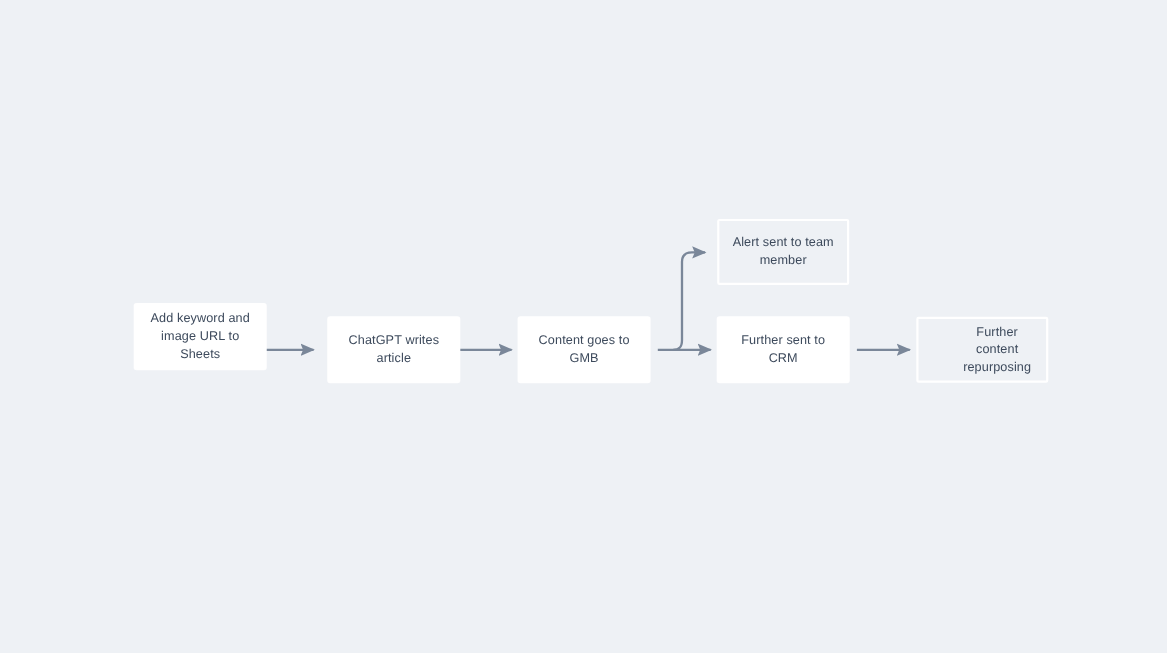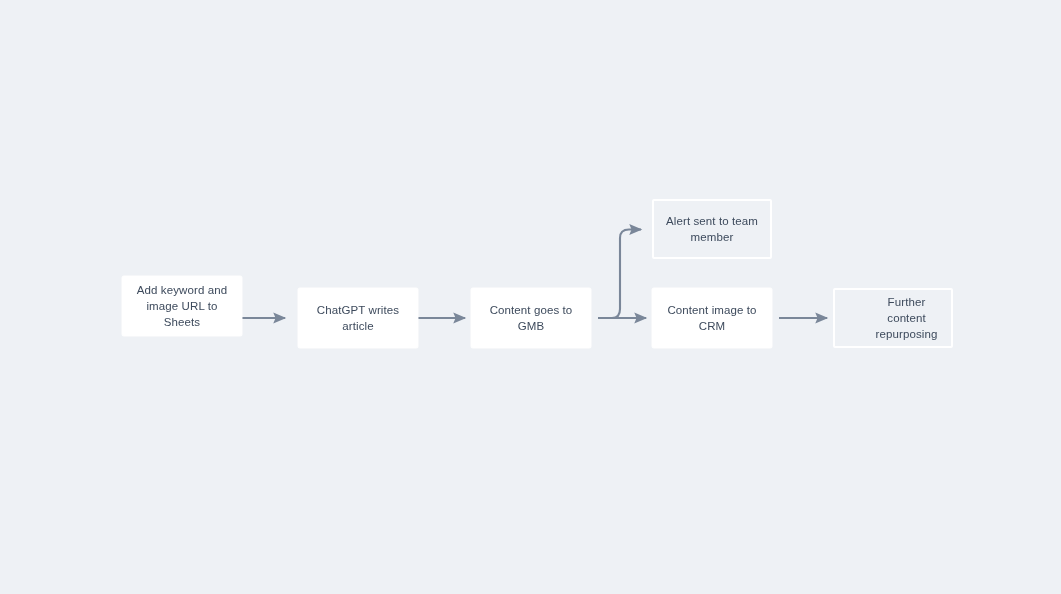--- a/index.html
+++ b/index.html
@@ -91,20 +91,20 @@
 
   <div class="node outlined" style="left:652px; top:199px;">
     <span class="node-label">Alert sent to team member</span>
   </div>
 
   <div class="node filled" style="left:471px; top:288px;">
     <span class="node-label">Content goes to GMB</span>
   </div>
 
   <div class="node filled" style="left:652px; top:288px;">
-    <span class="node-label">Content image to CRM</span>
+    <span class="node-label">Further sent to CRM</span>
   </div>
 
   <div class="node outlined" style="left:833px; top:288px;padding-left:36px;">
     <span class="node-label">Further content repurposing</span>
   </div>
 
 </div>
 
 </body></html>

